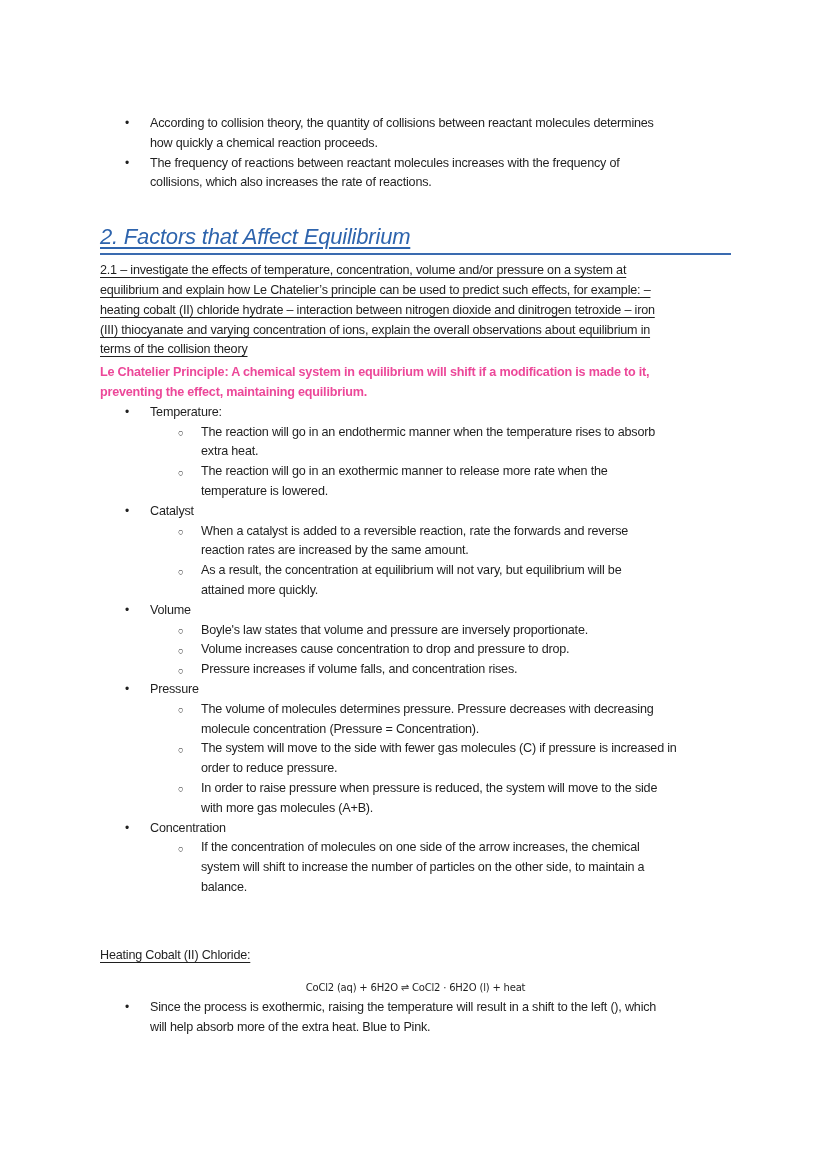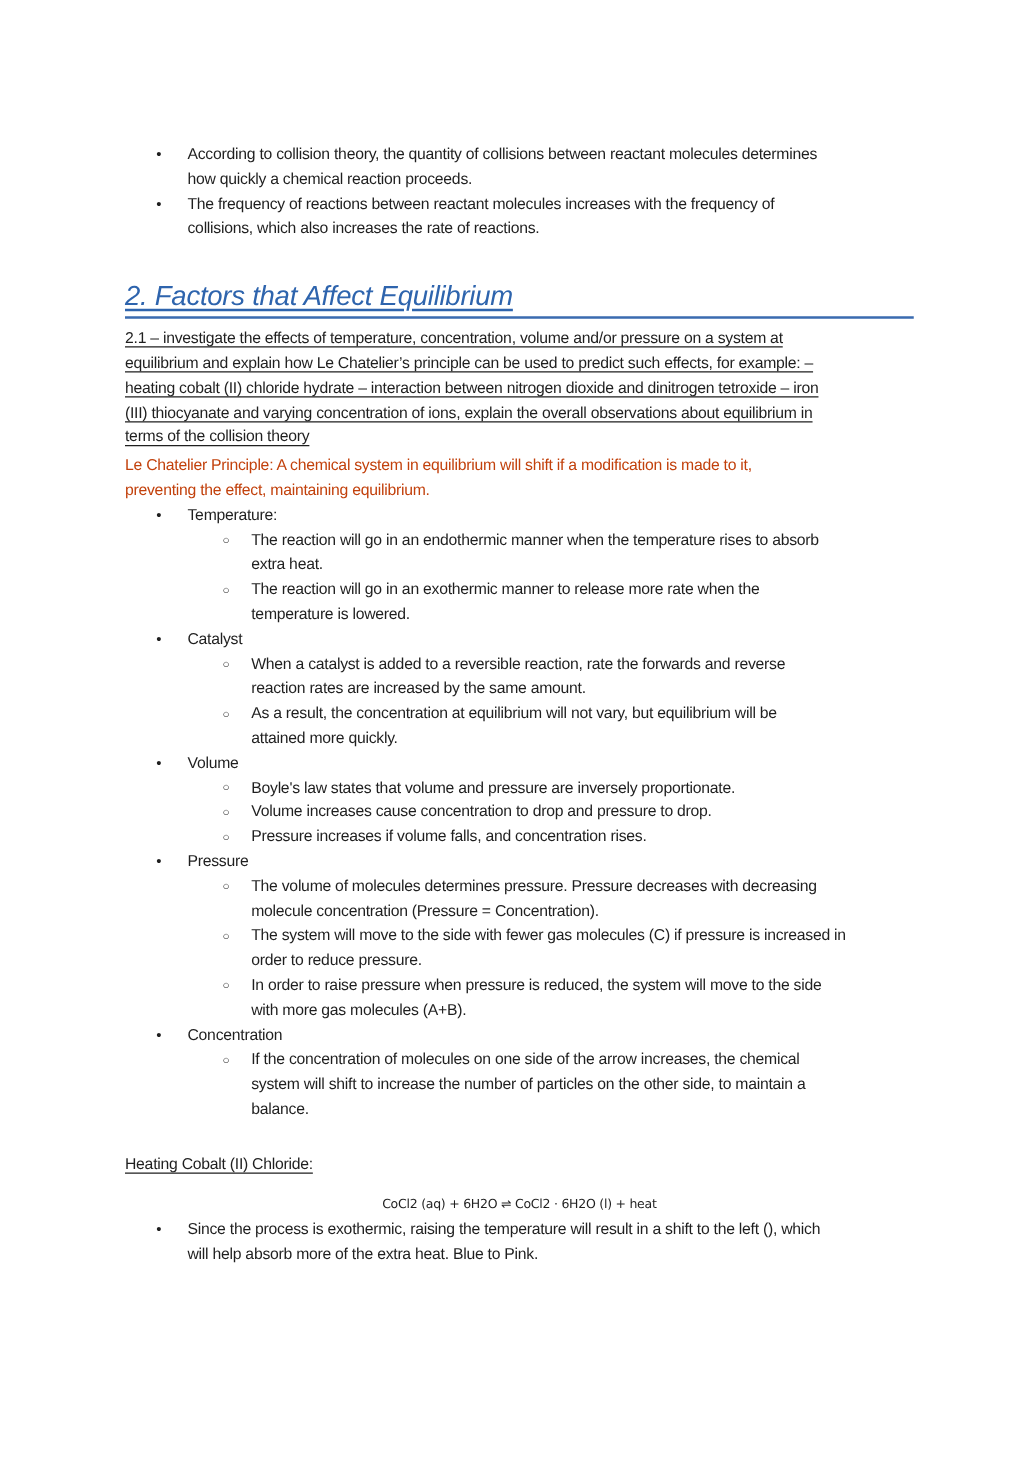--- a/index.html
+++ b/index.html
@@ -54,25 +54,26 @@
     text-decoration: underline;
     text-underline-offset: 3px;
   }
   .syllabus {
     margin-top: 6px;
     text-decoration: underline;
     text-underline-offset: 3px;
   }
   .principle {
     margin-top: 3px;
-    color: #c2410c;
+    color: #ec4899;
+    font-weight: bold;
   }
   .factors { margin-top: 9px; }
   .sub-heading {
-    margin-top: 24px;
+    margin-top: 48px;
     text-decoration: underline;
     text-underline-offset: 3px;
   }
   .equation {
     margin-top: 13px;
     text-align: center;
     font-family: "DejaVu Sans", sans-serif;
     font-size: 10px;
   }
   .closing { margin-top: 40px; }

